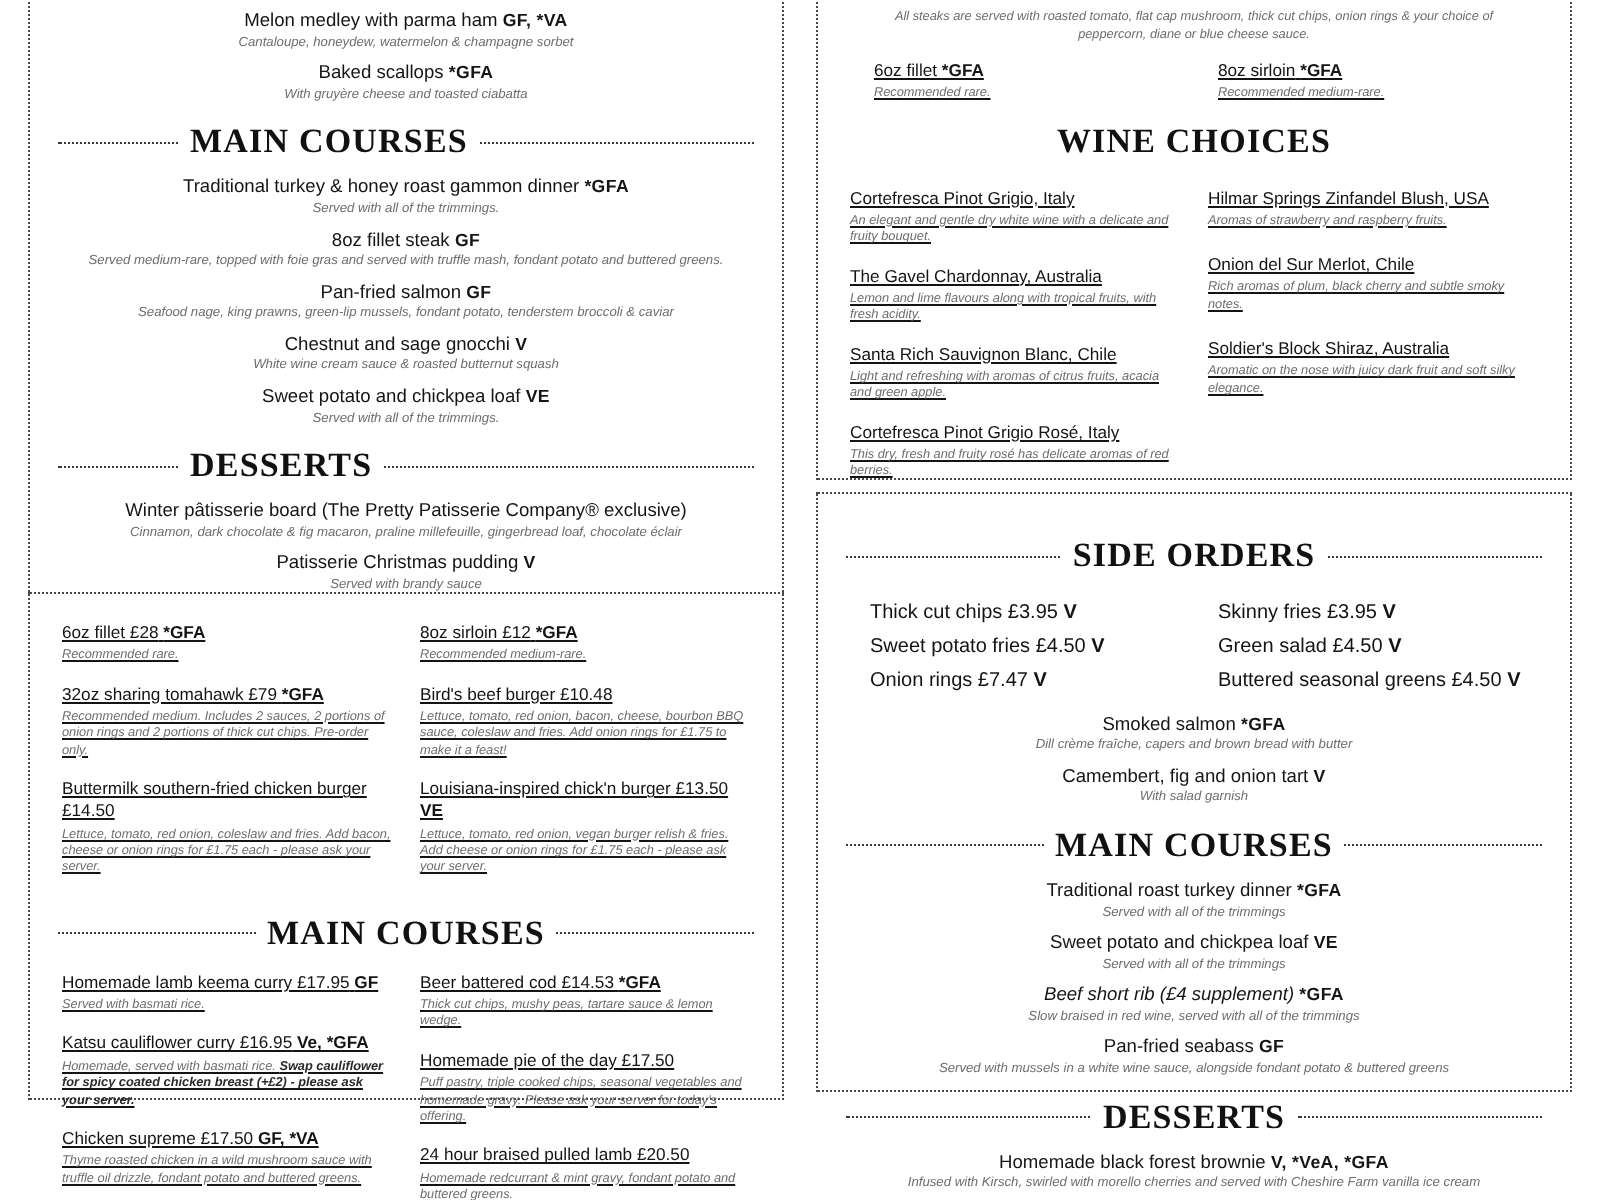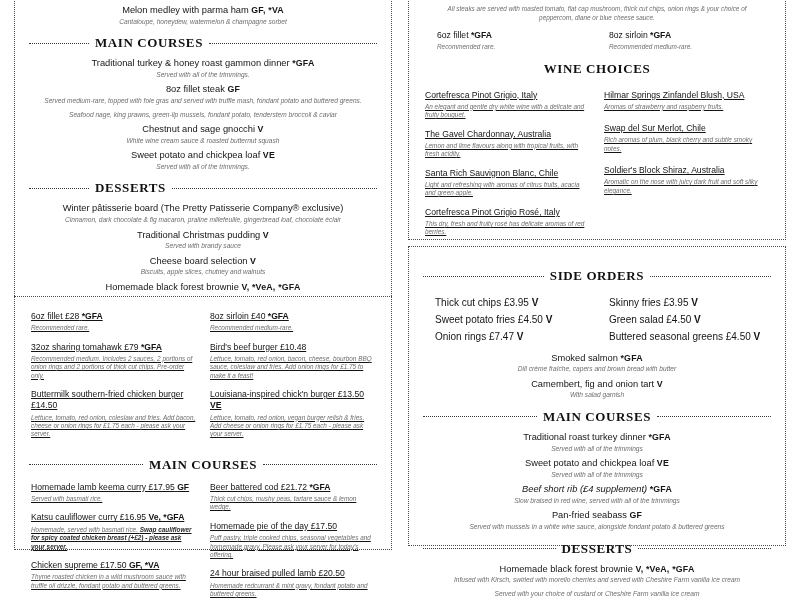--- a/index.html
+++ b/index.html
@@ -31,21 +31,21 @@
 
   
   .sect {
     display: flex; align-items: center; gap: 6px;
     margin: 9px 4px 7px 4px;
   }
   .sect .rule { flex: 1 1 auto; border-top: 1px dotted #3a3a3a; height: 0; }
   .sect .rule.short { flex: 0 0 60px; }
   .sect h2 {
     font-family: "Liberation Serif", serif;
-    font-size: 13px; font-weight: 700;
+    font-size: 17px; font-weight: 700;
     letter-spacing: 0.6px; white-space: nowrap;
     color: #111;
   }
 
   
   .c-item { text-align: center; margin-bottom: 5px; }
   .c-name { font-size: 9.3px; font-weight: 400; color: #151515; line-height: 1.25; }
   .c-name .code { font-weight: 700; font-size: 8.8px; letter-spacing: 0.2px; }
   .c-name .supp { font-style: italic; }
   .c-desc {
@@ -68,41 +68,48 @@
   .side-row { font-size: 10px; color: #141414; line-height: 1.72; }
   .side-row .code { font-weight: 700; }
   .booking {
     text-align: center; font-size: 6.5px; font-style: italic;
     color: #4a4a4a; line-height: 1.45; margin: 10px 18px 0 18px;
   }
   .steaknote {
     text-align: center; font-size: 6.4px; font-style: italic;
     color: #6d6d6d; line-height: 1.4; margin: 2px 26px 7px 26px;
   }
-  .steak-pair { display: flex; padding: 0 6px; }
+  .steak-pair { display: flex; padding: 0 6px; text-decoration: underline; }
   .steak-pair .spc { flex: 1 1 50%; padding-left: 12px; }
 </style>
 </head>
 <body>
 
 <div class="page">
 
   <div class="col col-left">
 
     <div class="panel panel-lt">
       <div class="inner" style="top:38px;">
 
         <div>
           <div class="c-item">
             <div class="c-name">
               <span>Melon medley with parma ham</span>
               <span class="code">GF, *VA</span>
             </div>
             <div class="c-desc">Cantaloupe, honeydew, watermelon &amp; champagne sorbet</div>
           </div>
+          <div class="c-item">
+            <div class="c-name">
+              <span>Baked scallops</span>
+              <span class="code">*GFA</span>
+            </div>
+            <div class="c-desc">With gruyère cheese and toasted ciabatta</div>
+          </div>
         </div>
 
         <div class="sect">
           <div class="rule short"></div>
           <h2>MAIN COURSES</h2>
           <div class="rule"></div>
         </div>
 
         <div>
           <div class="c-item">
@@ -113,20 +120,24 @@
             <div class="c-desc">Served with all of the trimmings.</div>
           </div>
           <div class="c-item">
             <div class="c-name">
               <span>8oz fillet steak</span>
               <span class="code">GF</span>
             </div>
             <div class="c-desc">Served medium-rare, topped with foie gras and served with truffle mash, fondant potato and buttered greens.</div>
           </div>
           <div class="c-item">
+            <div class="c-name">
+              <span>Pan-fried salmon</span>
+              <span class="code">GF</span>
+            </div>
             <div class="c-desc">Seafood nage, king prawns, green-lip mussels, fondant potato, tenderstem broccoli &amp; caviar</div>
           </div>
           <div class="c-item">
             <div class="c-name">
               <span>Chestnut and sage gnocchi</span>
               <span class="code">V</span>
             </div>
             <div class="c-desc">White wine cream sauce &amp; roasted butternut squash</div>
           </div>
           <div class="c-item">
@@ -146,21 +157,21 @@
 
         <div>
           <div class="c-item">
             <div class="c-name">
               <span>Winter pâtisserie board  (The Pretty Patisserie Company® exclusive)</span>
             </div>
             <div class="c-desc">Cinnamon, dark chocolate &amp; fig macaron, praline millefeuille, gingerbread loaf, chocolate éclair</div>
           </div>
           <div class="c-item">
             <div class="c-name">
-              <span>Traditional Christmas pudding</span>
+              <span>Patisserie Christmas pudding</span>
               <span class="code">V</span>
             </div>
             <div class="c-desc">Served with brandy sauce</div>
           </div>
           <div class="c-item">
             <div class="c-name">
               <span>Cheese board selection</span>
               <span class="code">V</span>
             </div>
             <div class="c-desc">Biscuits, apple slices, chutney and walnuts</div>
@@ -201,21 +212,21 @@
             <div class="g-item">
               <div class="g-name">
                 <span>Buttermilk southern-fried chicken burger  £14.50</span>
               </div>
               <div class="g-desc">Lettuce, tomato, red onion, coleslaw and fries. Add bacon, cheese or onion rings for £1.75 each - please ask your server.</div>
             </div>
           </div>
           <div class="gcol">
             <div class="g-item">
               <div class="g-name">
-                <span>8oz sirloin  £40</span>
+                <span>8oz sirloin  £12</span>
                 <span class="code">*GFA</span>
               </div>
               <div class="g-desc">Recommended medium-rare.</div>
             </div>
             <div class="g-item">
               <div class="g-name">
                 <span>Bird's beef burger  £10.48</span>
               </div>
               <div class="g-desc">Lettuce, tomato, red onion, bacon, cheese, bourbon BBQ sauce, coleslaw and fries. Add onion rings for £1.75 to make it a feast!</div>
             </div>
@@ -255,21 +266,21 @@
               <div class="g-name">
                 <span>Chicken supreme  £17.50</span>
                 <span class="code">GF, *VA</span>
               </div>
               <div class="g-desc">Thyme roasted chicken in a wild mushroom sauce with truffle oil drizzle, fondant potato and buttered greens.</div>
             </div>
           </div>
           <div class="gcol">
             <div class="g-item">
               <div class="g-name">
-                <span>Beer battered cod  £21.72</span>
+                <span>Beer battered cod  £14.53</span>
                 <span class="code">*GFA</span>
               </div>
               <div class="g-desc">Thick cut chips, mushy peas, tartare sauce &amp; lemon wedge.</div>
             </div>
             <div class="g-item">
               <div class="g-name">
                 <span>Homemade pie of the day  £17.50</span>
               </div>
               <div class="g-desc">Puff pastry, triple cooked chips, seasonal vegetables and homemade gravy. Please ask your server for today's offering.</div>
             </div>
@@ -332,21 +343,21 @@
               <div class="g-name">Cortefresca Pinot Grigio Rosé, Italy</div>
               <div class="g-desc">This dry, fresh and fruity rosé has delicate aromas of red berries.</div>
             </div>
           </div>
           <div class="gcol">
             <div class="g-item">
               <div class="g-name">Hilmar Springs Zinfandel Blush, USA</div>
               <div class="g-desc">Aromas of strawberry and raspberry fruits.</div>
             </div>
             <div class="g-item" style="margin-top:12px;">
-              <div class="g-name">Swap del Sur Merlot, Chile</div>
+              <div class="g-name">Onion del Sur Merlot, Chile</div>
               <div class="g-desc">Rich aromas of plum, black cherry and subtle smoky notes.</div>
             </div>
             <div class="g-item" style="margin-top:12px;">
               <div class="g-name">Soldier's Block Shiraz, Australia</div>
               <div class="g-desc">Aromatic on the nose with juicy dark fruit and soft silky elegance.</div>
             </div>
           </div>
         </div>
       </div>
     </div>

